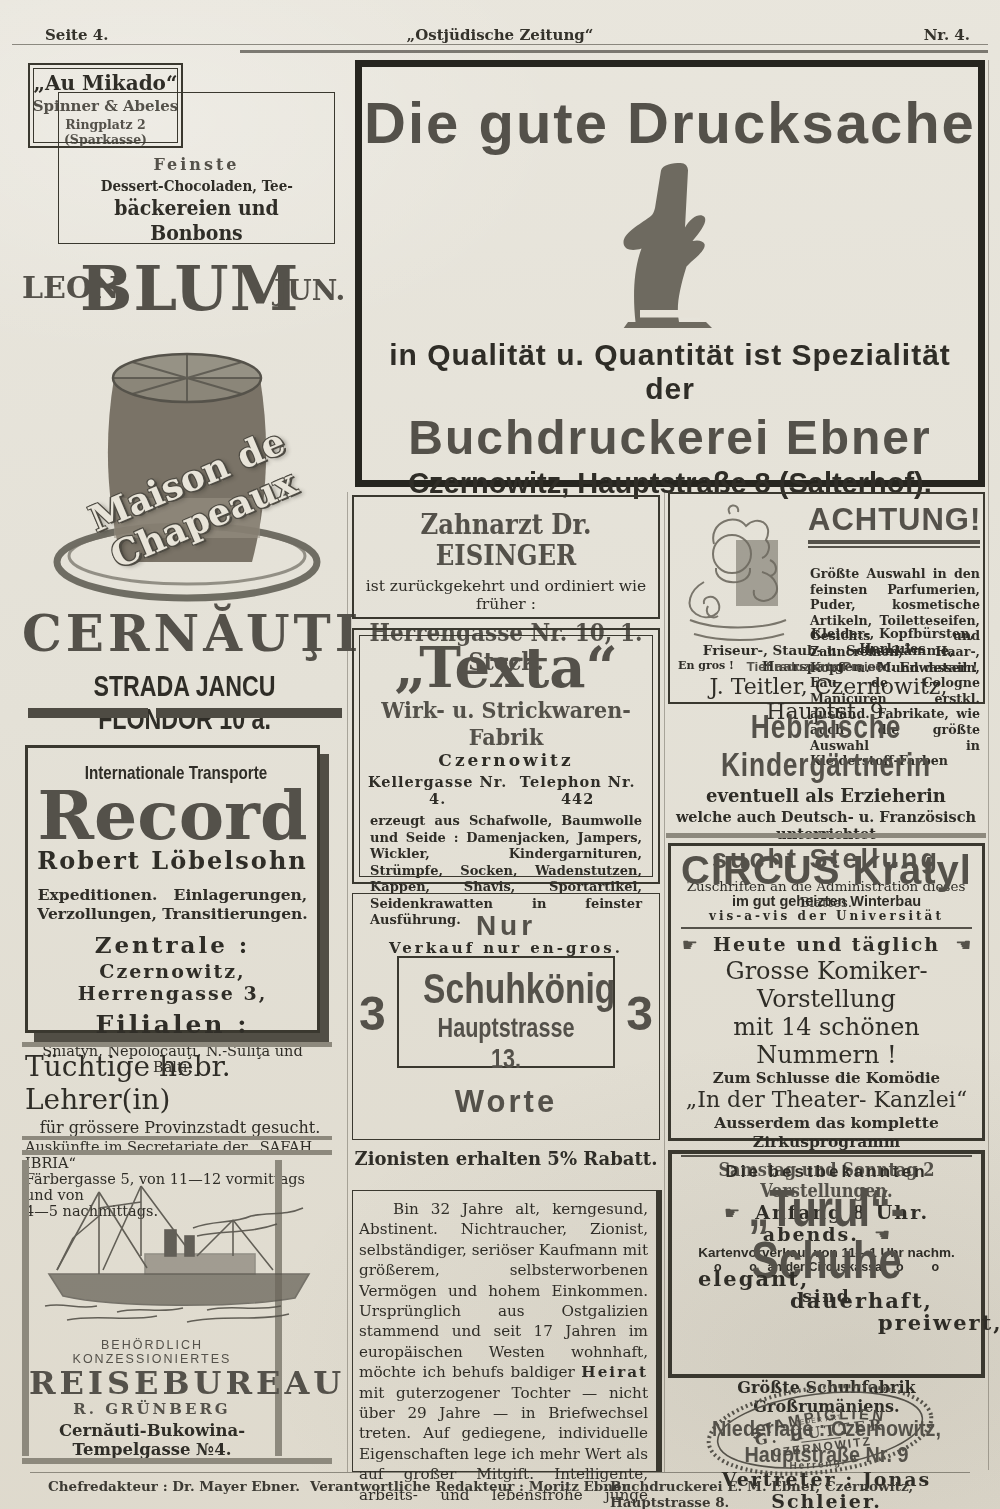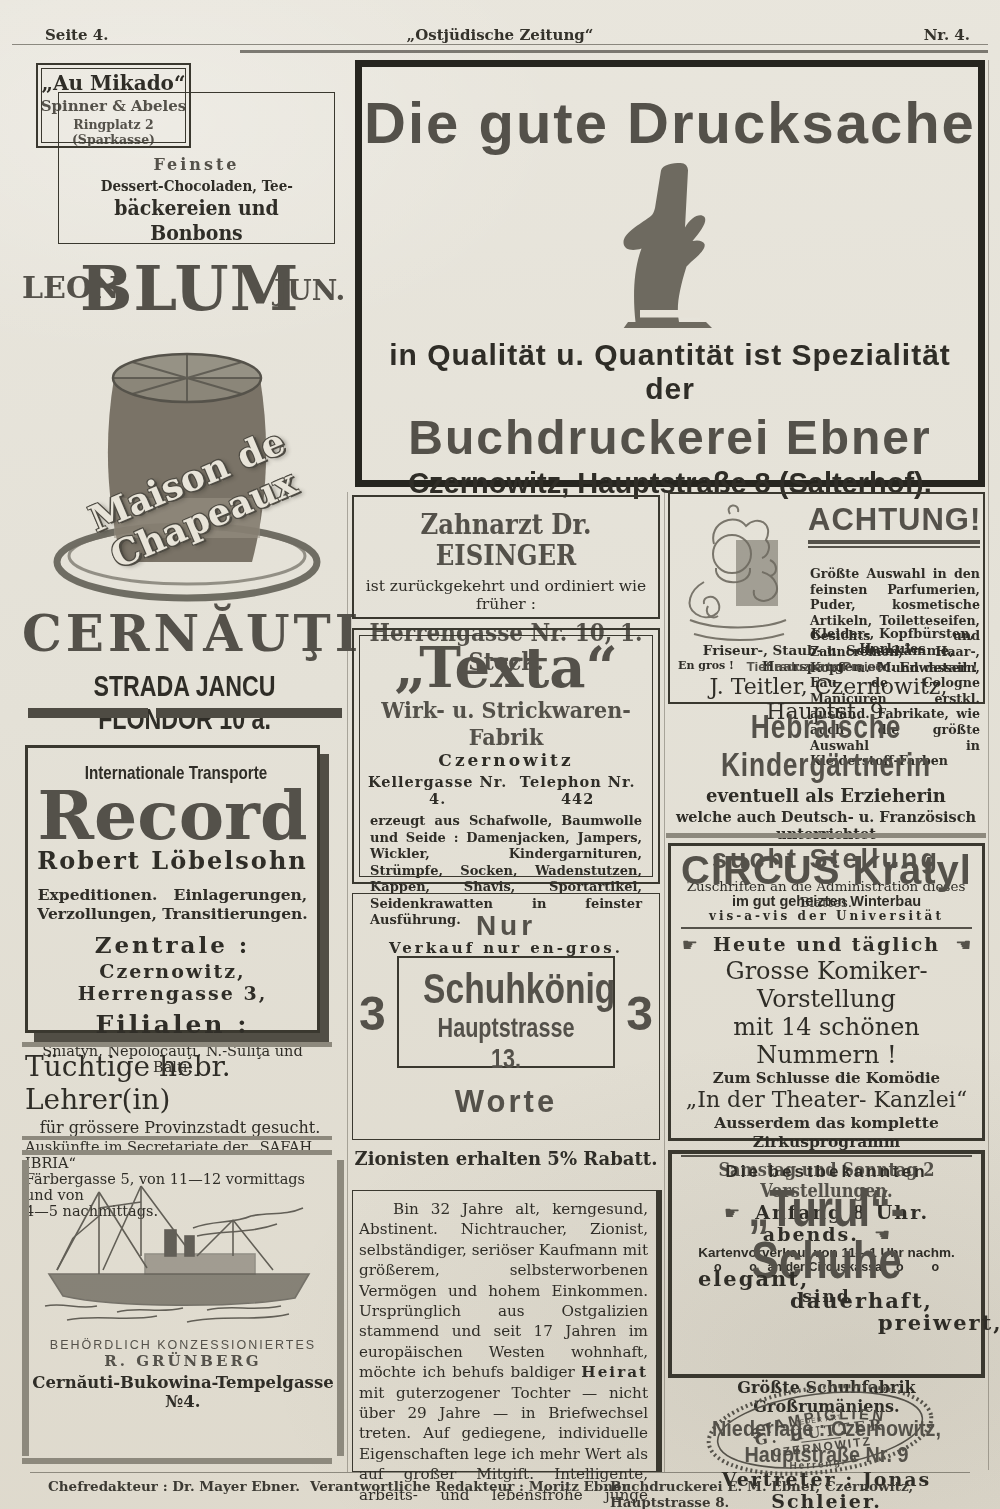--- a/index.html
+++ b/index.html
@@ -50,21 +50,21 @@
     <span class="abs" style="left:0;width:100%;text-align:center;">„Ostjüdische Zeitung“</span>
     <span class="abs" style="right:30px;">Nr. 4.</span>
   </div>
   <div class="rule" style="left:12px;top:44px;width:976px;height:1px;background:rgba(60,57,48,.55);"></div>
   <div class="rule" style="left:240px;top:50px;width:748px;height:3px;background:rgba(50,47,40,.6);"></div>
 
   <div class="vline" style="left:347px;top:492px;height:980px;"></div>
   <div class="vline" style="left:664px;top:492px;height:980px;"></div>
   <div class="vline" style="left:988px;top:60px;height:1410px;"></div>
 
-  <div class="bx ctr" style="left:36px;top:63px;width:155px;height:85px;border-width:2px;outline:1px solid #3a382f;outline-offset:-6px;padding-top:6px;">
+  <div class="bx ctr" style="left:28px;top:63px;width:155px;height:85px;border-width:2px;outline:1px solid #3a382f;outline-offset:-6px;padding-top:6px;">
     <div class="serif b ink" style="font-size:20px;">„Au Mikado“</div>
     <div class="serif b worn" style="font-size:15px;margin-top:2px;">Spinner &amp; Abeles</div>
     <div class="serif b worn" style="font-size:12.5px;margin-top:2px;">Ringplatz 2 (Sparkasse)</div>
   </div>
 
   <div class="bx" style="left:58px;top:92px;width:277px;height:152px;border-width:1.5px;">
     <div class="ctr" style="margin-top:62px;">
       <div class="serif b worn" style="font-size:16px;letter-spacing:3px;">Feinste</div>
       <div class="serif b ink" style="font-size:15px;margin-top:3px;"><span class="cond9">Dessert-Chocoladen, Tee-</span></div>
       <div class="serif b ink" style="font-size:21px;"><span class="cond9">bäckereien und Bonbons</span></div>
@@ -121,39 +121,40 @@
   <div class="abs" style="left:25px;top:1050px;width:310px;">
     <div class="serif ink" style="font-size:28px;">Tüchtige hebr. Lehrer(in)</div>
     <div class="serif ink ctr" style="font-size:16px;margin-top:2px;">für grössere Provinzstadt gesucht.</div>
     <div class="serif ink" style="font-size:14.5px;margin-top:2px;">Auskünfte im Secretariate der „SAFAH IBRIA“</div>
     <div class="serif ink" style="font-size:14.5px;">Färbergasse 5, von 11—12 vormittags und von</div>
     <div class="serif ink" style="font-size:14.5px;">4—5 nachmittags.</div>
   </div>
   <div class="rule" style="left:22px;top:1136px;width:310px;height:4px;"></div>
   <div class="rule" style="left:22px;top:1150px;width:310px;height:5px;"></div>
 
-  <div class="abs" style="left:22px;top:1160px;width:322px;height:296px;border-left:7px solid #8d897d;border-right:7px solid #8d897d;box-sizing:border-box;">
+  <div class="abs" style="left:22px;top:1160px;width:260px;height:296px;border-left:7px solid #8d897d;border-right:7px solid #8d897d;box-sizing:border-box;">
 
     <svg class="abs" style="left:8px;top:18px;" width="282" height="150" viewBox="0 0 282 150">
       <g stroke="#55524a" stroke-width="1.6" fill="none" opacity=".9">
         <path d="M12 96 L272 96 L258 120 C200 130 80 130 26 118 Z" fill="#6b675c" opacity=".85"></path>
         <rect x="108" y="76" width="110" height="20" fill="#6b675c" opacity=".6"></rect>
         <rect x="128" y="52" width="11" height="26" fill="#55524a"></rect>
         <rect x="148" y="58" width="9" height="20" fill="#55524a"></rect>
         <line x1="62" y1="14" x2="62" y2="96"></line>
         <line x1="104" y1="8" x2="104" y2="78"></line>
         <line x1="196" y1="42" x2="196" y2="78"></line>
         <path d="M62 14 L20 92 M62 14 L110 90 M104 8 L66 92 M104 8 L150 70 M62 30 L104 24 M196 42 L160 78 M196 42 L236 92"></path>
         <path d="M36 60 L62 38 M36 60 L20 92"></path>
         <path d="M156 50 C176 42 196 46 214 38 C232 34 248 38 266 30 M160 58 C186 52 212 56 240 46"></path>
         <path d="M8 128 C28 124 40 132 60 128 M80 134 C104 128 120 136 146 130 M170 132 C196 126 214 134 244 128 M30 142 C60 136 90 144 120 138 M150 144 C186 136 220 144 252 136"></path>
       </g>
     </svg>
     <div class="ctr" style="margin-top:178px;">
       <div class="sans worn" style="font-size:12.5px;letter-spacing:2px;">BEHÖRDLICH KONZESSIONIERTES</div>
+      <div class="serif b worn" style="font-size:32px;letter-spacing:4px;line-height:34px;">REISEBUREAU</div>
       <div class="serif b worn" style="font-size:15px;letter-spacing:3px;">R. GRÜNBERG</div>
       <div class="serif b ink" style="font-size:16.5px;margin-top:3px;">Cernăuti-Bukowina-Tempelgasse №4.</div>
     </div>
   </div>
   <div class="rule" style="left:22px;top:1458px;width:310px;height:6px;"></div>
 
   <div class="bx banner ctr" style="left:355px;top:60px;width:630px;height:427px;">
     <div class="sans b worn ttl" style="margin-top:22px;">Die gute Drucksache</div>
     
     <svg style="margin-top:4px;" width="150" height="168" viewBox="0 0 100 112">

